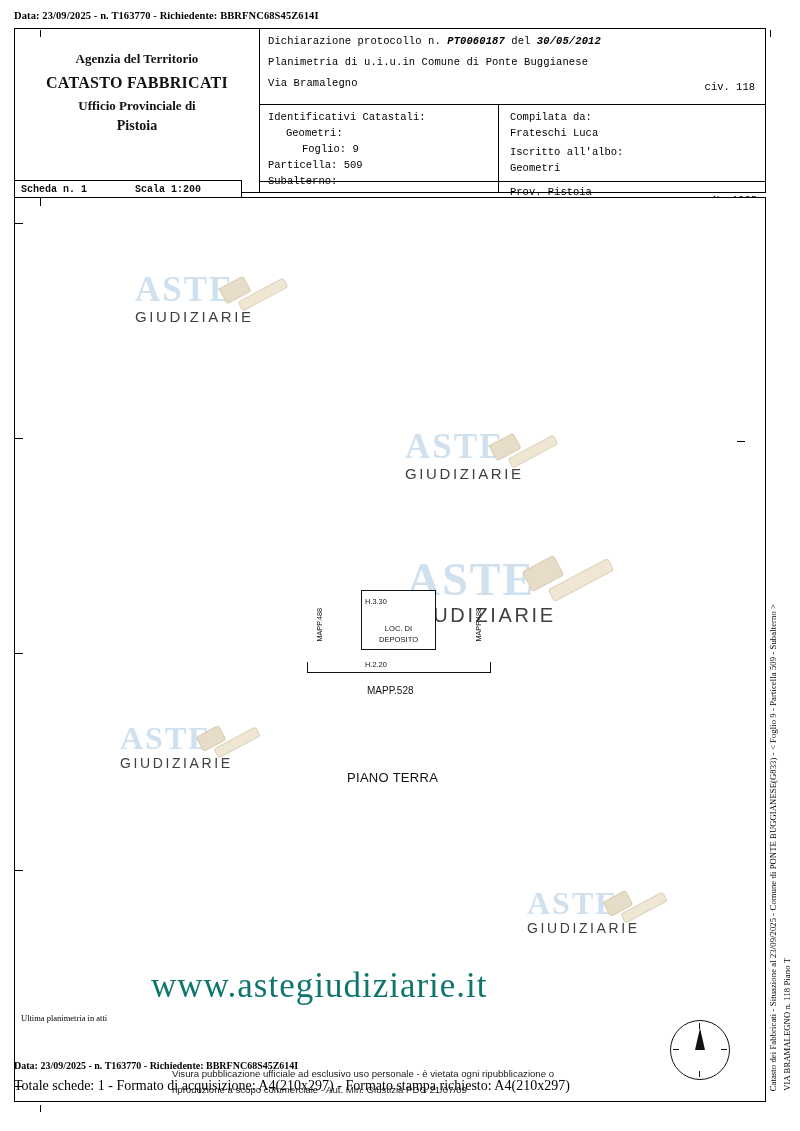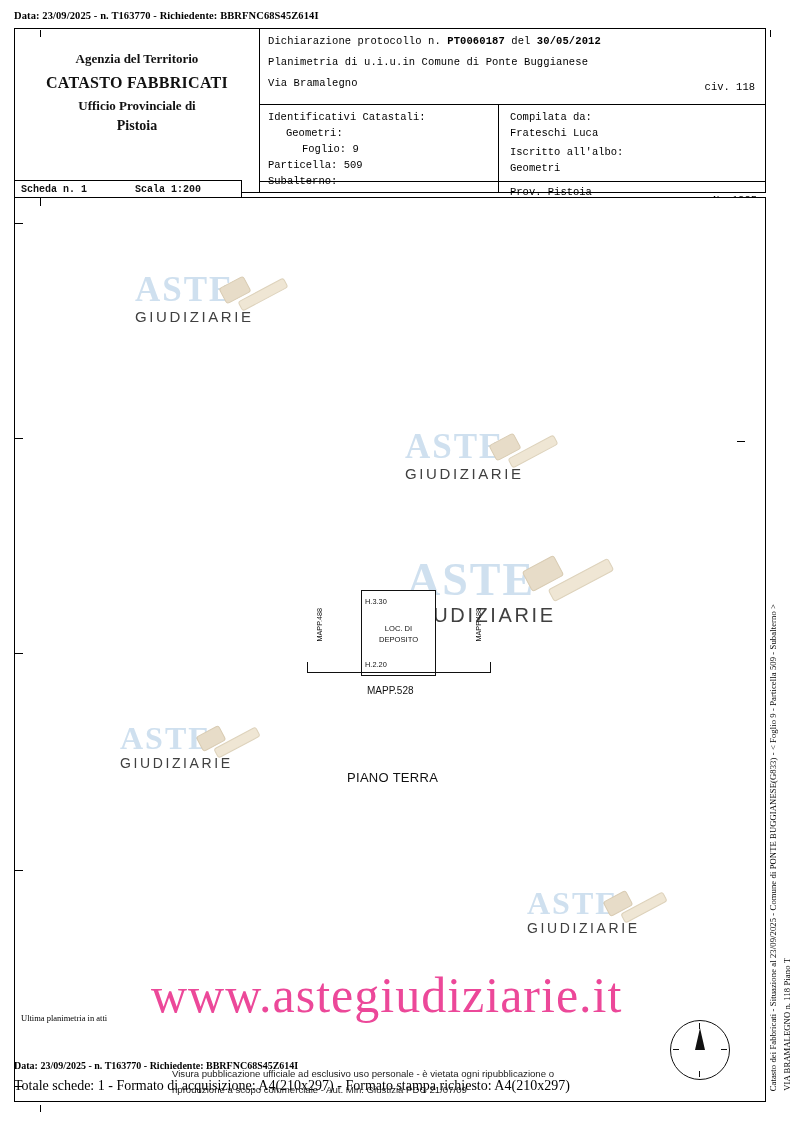--- a/index.html
+++ b/index.html
@@ -40,21 +40,21 @@
   .hdr-right{
     position:absolute;left:244px;top:0;right:0;height:100%;
     border-left:1px solid #000;
     box-sizing:border-box;
     font-family:"Liberation Mono", monospace;
     font-size:10.5px;
     color:#000;
   }
   .hr-row1{position:absolute;left:8px;top:6px;right:8px;}
   .hr-row1 .r{margin-bottom:4px;letter-spacing:.1px;}
-  .hr-strong{font-weight:bold;}
+  .hr-strong{font-weight:bold;font-style:italic;}
   .hdr-sep1{position:absolute;left:0;right:0;top:75px;border-top:1px solid #000;}
   .hdr-sep2{position:absolute;left:0;right:0;top:152px;border-top:1px solid #000;}
   .hdr-vert{position:absolute;left:238px;top:75px;bottom:0;border-left:1px solid #000;}
 
   .id-block{position:absolute;left:8px;top:82px;width:225px;}
   .id-block div{margin-bottom:4px;}
   .id-indent1{padding-left:18px;}
   .id-indent2{padding-left:34px;}
 
   .comp-block{position:absolute;left:250px;top:82px;right:8px;}
@@ -100,21 +100,21 @@
     font-family:"Liberation Serif",serif;
     font-size:8.6px;
     color:#000;
     white-space:nowrap;
     letter-spacing:.1px;
   }
 
   
   .plan{position:absolute;left:292px;top:392px;width:210px;height:110px;}
   .room{
-    position:absolute;left:54px;top:0;width:75px;height:86px;
+    position:absolute;left:54px;top:0;width:75px;height:60px;
     border:1.6px solid #111;
     box-sizing:border-box;
     background:#fff;
   }
   .room-label{
     position:absolute;left:0;right:0;top:32px;
     text-align:center;
     font-family:"Liberation Sans",sans-serif;
     font-size:7.6px;color:#111;line-height:11px;
   }
@@ -170,22 +170,22 @@
     position:absolute;background:#e7dcc8;border:1px solid #d8cbb2;border-radius:3px;
     transform:rotate(-28deg);
   }
   .gavel .handle{
     position:absolute;background:#efe6d4;border:1px solid #ddd2bb;border-radius:3px;
     transform:rotate(-28deg);
   }
   .wm-big{
     position:absolute;left:150px;top:965px;
     font-family:"Liberation Serif",serif;
-    font-size:50px;
-    color:#ec4899;
+    font-size:35px;
+    color:#0f766e;
     letter-spacing:1px;
     white-space:nowrap;
     font-weight:normal;
   }
 
   
   .ultima{
     position:absolute;left:24px;top:1014px;
     font-family:"Liberation Serif",serif;font-size:8.5px;color:#000;
   }

